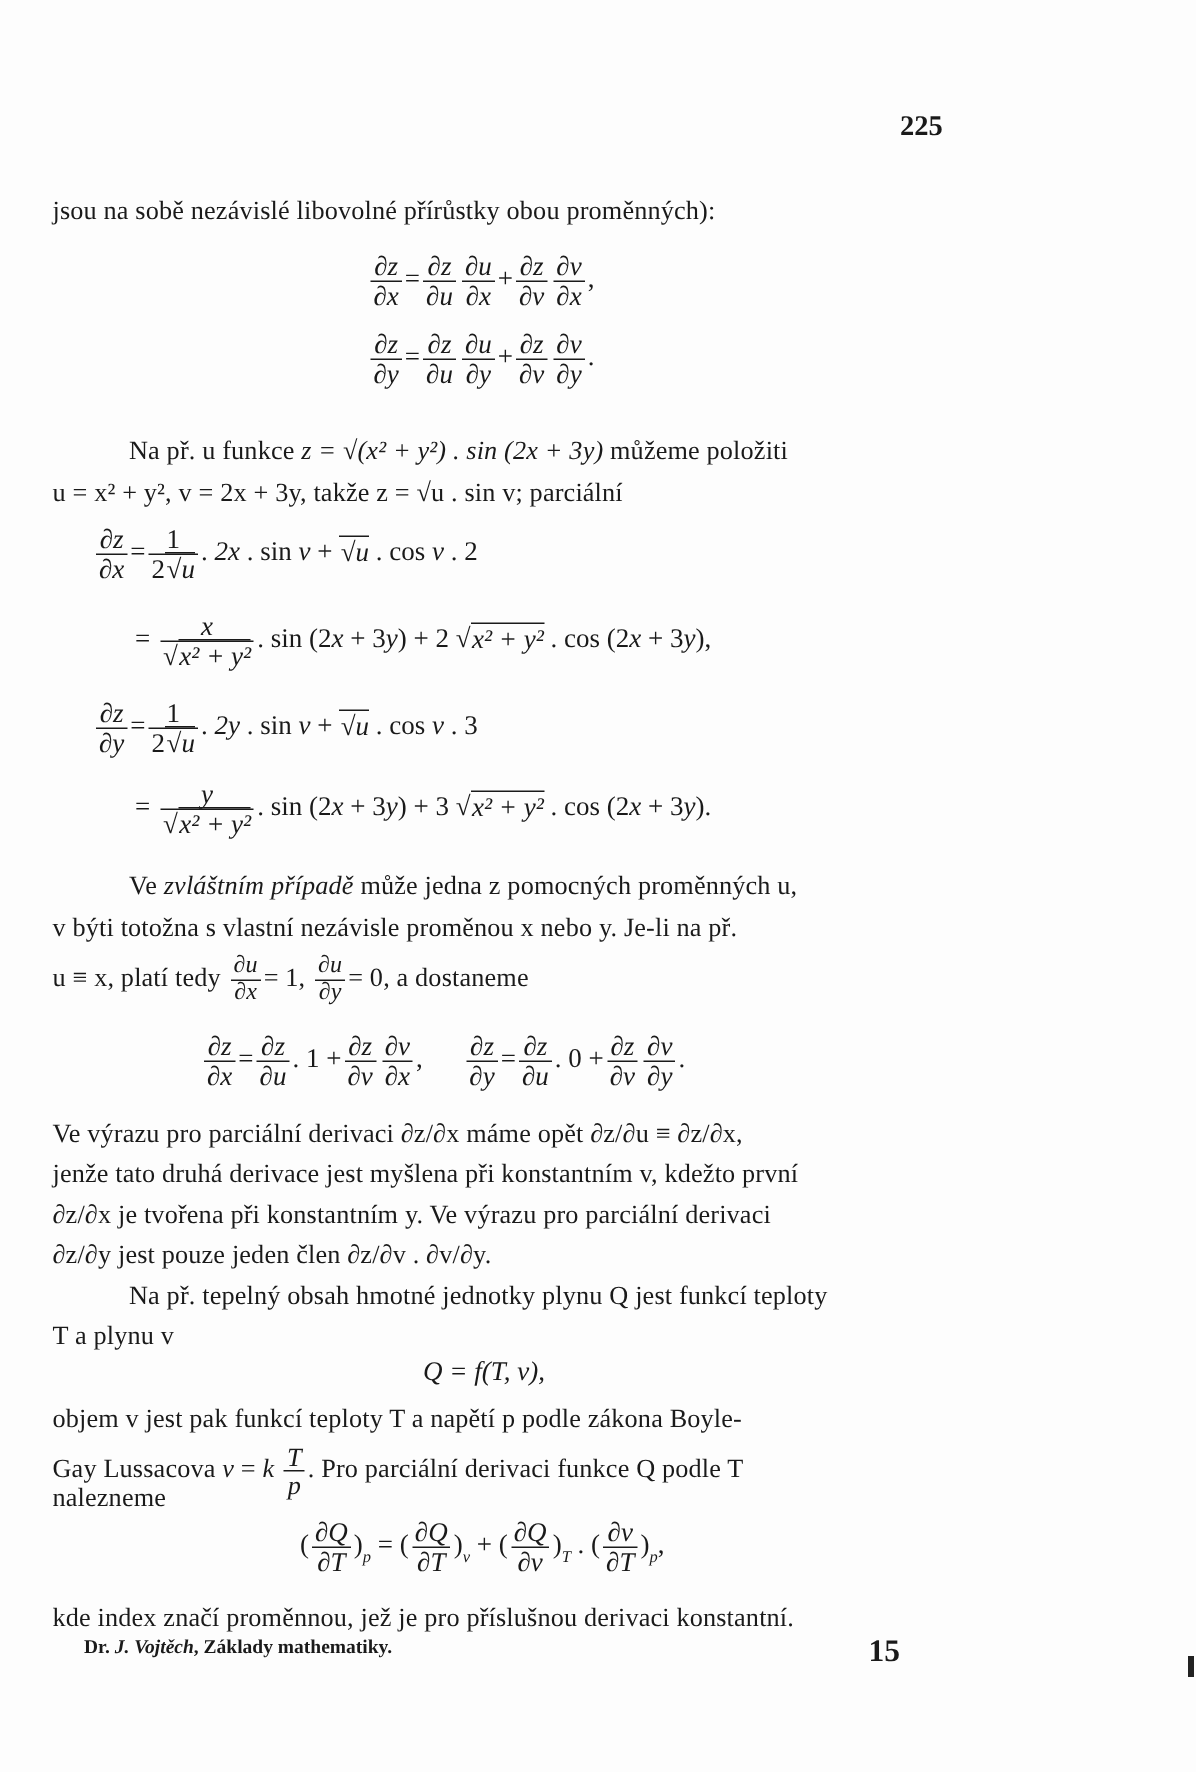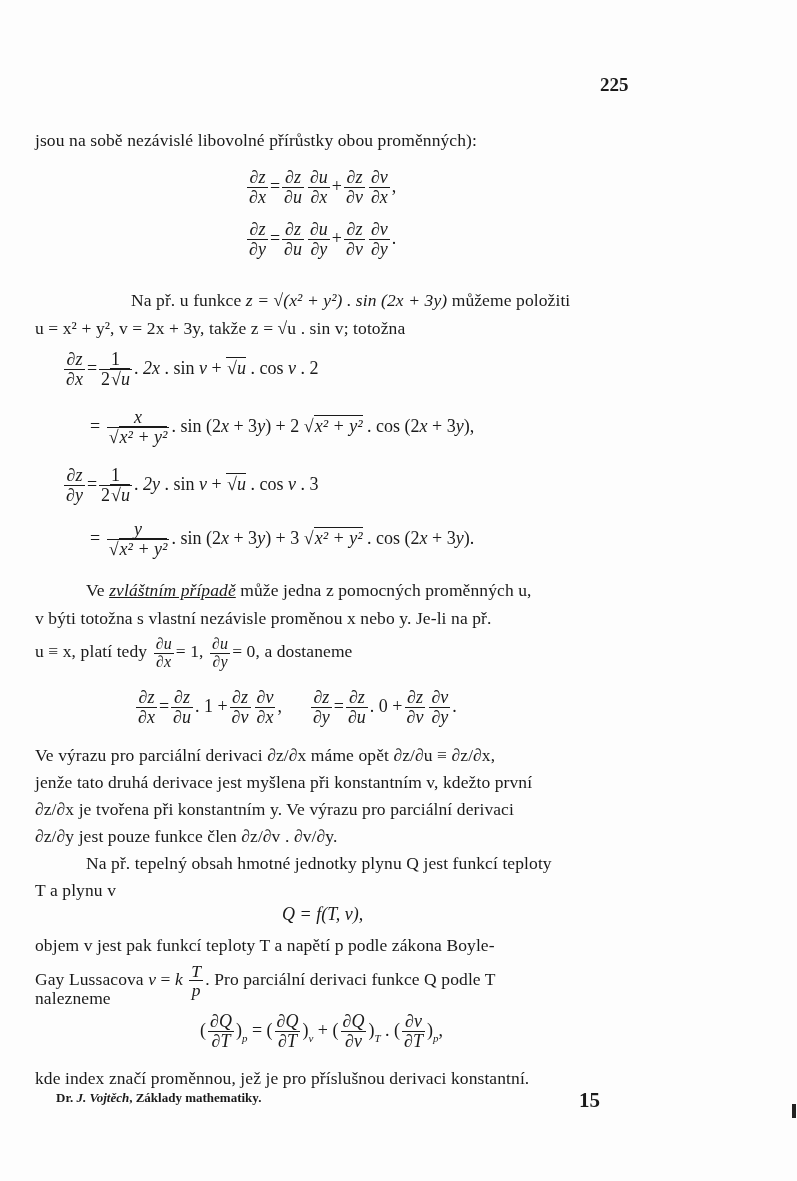--- a/index.html
+++ b/index.html
@@ -13,42 +13,42 @@
   .math { font-style: italic; }
   .frac { display: inline-block; vertical-align: middle; text-align: center; margin: 0 2px; }
   .frac > span { display: block; line-height: 1.05; padding: 0 2px; }
   .frac > span.num { border-bottom: 1px solid #1a1a1a; }
   .eq { position: absolute; font-size: 18px; white-space: nowrap; }
   .sqrt { border-top: 1px solid #1a1a1a; padding-left: 1px; }
   .sub { font-size: 11px; vertical-align: -6px; font-style: italic; }
   .footer { position: absolute; top: 1090px; left: 56px; font-size: 13px; font-weight: bold; text-align: right; }
   .footer-num { position: absolute; top: 1088px; left: 579px; font-size: 21px; font-weight: bold; }
   .edge-mark { position: absolute; left: 792px; top: 1104px; width: 4px; height: 14px; background: #222; }
-  em { font-style: italic; text-decoration: underline; }
+  em { font-style: italic; }
 </style>
 </head>
 <body>
 
 <div>
   <div class="page-num">225</div>
 
   <div class="line" style="top:130px;">jsou na sobě nezávislé libovolné přírůstky obou proměnných):</div>
 
   <div class="eq" style="top:168px; left:245px;">
     <span class="frac math"><span class="num">∂z</span><span>∂x</span></span>=<span class="frac math"><span class="num">∂z</span><span>∂u</span></span><span class="frac math"><span class="num">∂u</span><span>∂x</span></span>+<span class="frac math"><span class="num">∂z</span><span>∂v</span></span><span class="frac math"><span class="num">∂v</span><span>∂x</span></span>,
   </div>
 
   <div class="eq" style="top:220px; left:245px;">
     <span class="frac math"><span class="num">∂z</span><span>∂y</span></span>=<span class="frac math"><span class="num">∂z</span><span>∂u</span></span><span class="frac math"><span class="num">∂u</span><span>∂y</span></span>+<span class="frac math"><span class="num">∂z</span><span>∂v</span></span><span class="frac math"><span class="num">∂v</span><span>∂y</span></span>.
   </div>
 
-  <div class="line indent" style="top:290px;margin-left:45px;">
+  <div class="line indent" style="top:290px;">
     <span>Na př. u funkce </span><span class="math">z = √(x² + y²) . sin (2x + 3y)</span><span> můžeme položiti</span>
   </div>
-  <div class="line" style="top:318px;">u = x² + y²,  v = 2x + 3y,  takže  z = √u . sin v;  totožna</div>
+  <div class="line" style="top:318px;">u = x² + y²,  v = 2x + 3y,  takže  z = √u . sin v;  parciální</div>
 
   <div class="eq" style="top:350px; left:62px;">
     <span class="frac math"><span class="num">∂z</span><span>∂x</span></span>=<span class="frac"><span class="num">1</span><span>2<span class="sqrt math">√u</span></span></span>. <span class="math">2x</span> . sin <span class="math">v</span> + <span class="sqrt math">√u</span> . cos <span class="math">v</span> . 2
   </div>
   <div class="eq" style="top:408px; left:90px;">
     = <span class="frac math"><span class="num">x</span><span>√<span class="sqrt">x² + y²</span></span></span>. sin (2<i>x</i> + 3<i>y</i>) + 2 √<span class="sqrt math">x² + y²</span> . cos (2<i>x</i> + 3<i>y</i>),
   </div>
 
   <div class="eq" style="top:466px; left:62px;">
     <span class="frac math"><span class="num">∂z</span><span>∂y</span></span>=<span class="frac"><span class="num">1</span><span>2<span class="sqrt math">√u</span></span></span>. <span class="math">2y</span> . sin <span class="math">v</span> + <span class="sqrt math">√u</span> . cos <span class="math">v</span> . 3
@@ -69,21 +69,21 @@
 
   <div class="eq" style="top:688px; left:134px;">
     <span class="frac math"><span class="num">∂z</span><span>∂x</span></span>=<span class="frac math"><span class="num">∂z</span><span>∂u</span></span>. 1 +<span class="frac math"><span class="num">∂z</span><span>∂v</span></span><span class="frac math"><span class="num">∂v</span><span>∂x</span></span>,
     &nbsp;&nbsp;&nbsp;&nbsp;
     <span class="frac math"><span class="num">∂z</span><span>∂y</span></span>=<span class="frac math"><span class="num">∂z</span><span>∂u</span></span>. 0 +<span class="frac math"><span class="num">∂z</span><span>∂v</span></span><span class="frac math"><span class="num">∂v</span><span>∂y</span></span>.
   </div>
 
   <div class="line" style="top:745px;">Ve výrazu pro parciální derivaci ∂z/∂x máme opět ∂z/∂u ≡ ∂z/∂x,</div>
   <div class="line" style="top:772px;">jenže tato druhá derivace jest myšlena při konstantním v, kdežto první</div>
   <div class="line" style="top:799px;">∂z/∂x je tvořena při konstantním y. Ve výrazu pro parciální derivaci</div>
-  <div class="line" style="top:826px;">∂z/∂y jest pouze funkce člen ∂z/∂v . ∂v/∂y.</div>
+  <div class="line" style="top:826px;">∂z/∂y jest pouze jeden člen ∂z/∂v . ∂v/∂y.</div>
   <div class="line indent" style="top:853px;">Na př. tepelný obsah hmotné jednotky plynu Q jest funkcí teploty</div>
   <div class="line" style="top:880px;">T a plynu v</div>
   <div class="eq math" style="top:904px; left:282px;">Q = f(T, v),</div>
   <div class="line" style="top:935px;">objem v jest pak funkcí teploty T a napětí p podle zákona Boyle-</div>
   <div class="line" style="top:962px;">
     <span>Gay Lussacova </span><i>v</i> = <i>k</i> <span class="frac math"><span class="num">T</span><span>p</span></span>.<span>  Pro parciální derivaci funkce Q podle T</span>
   </div>
   <div class="line" style="top:988px;">nalezneme</div>
 
   <div class="eq" style="top:1012px; left:200px;">

